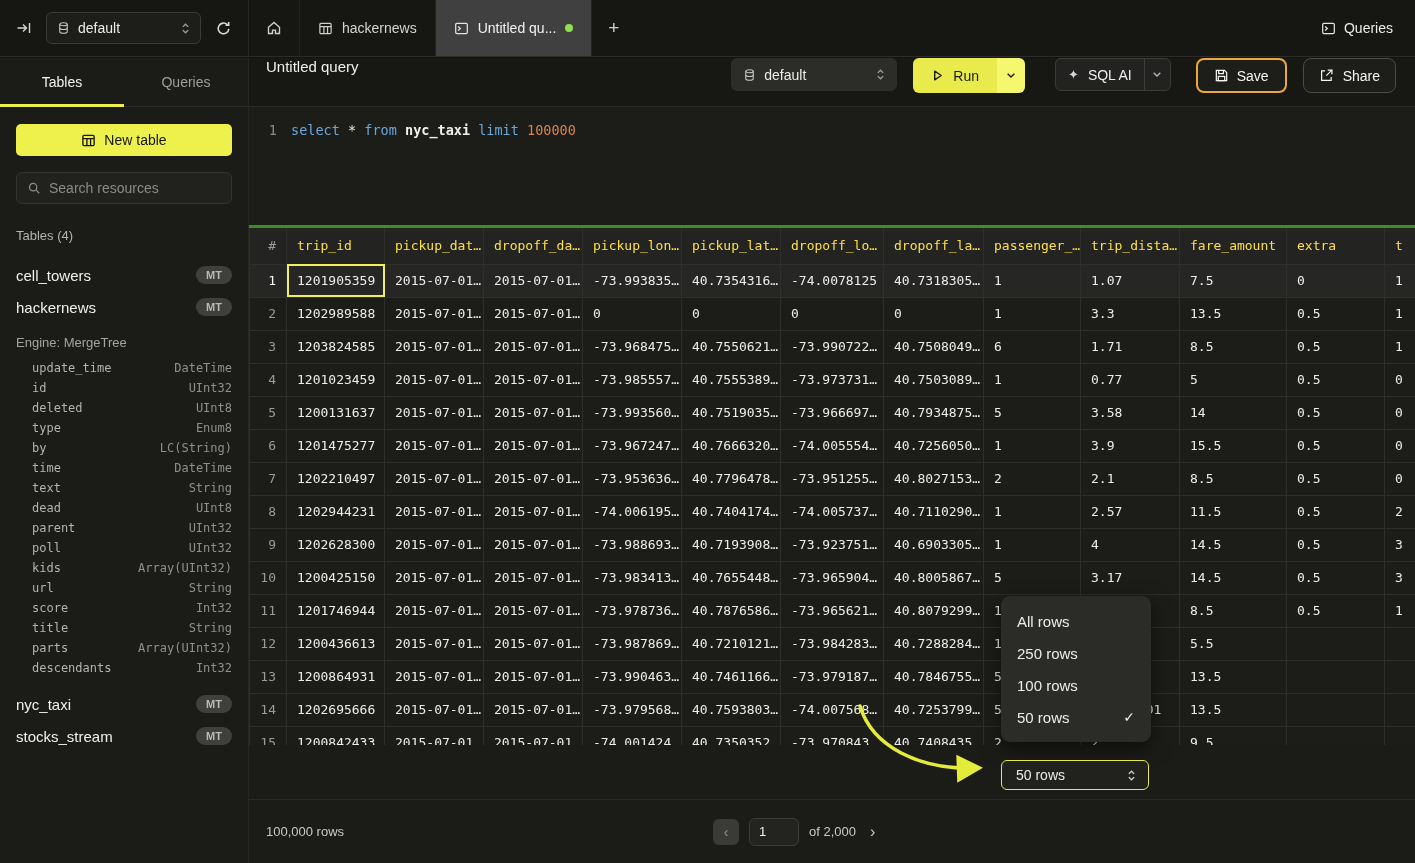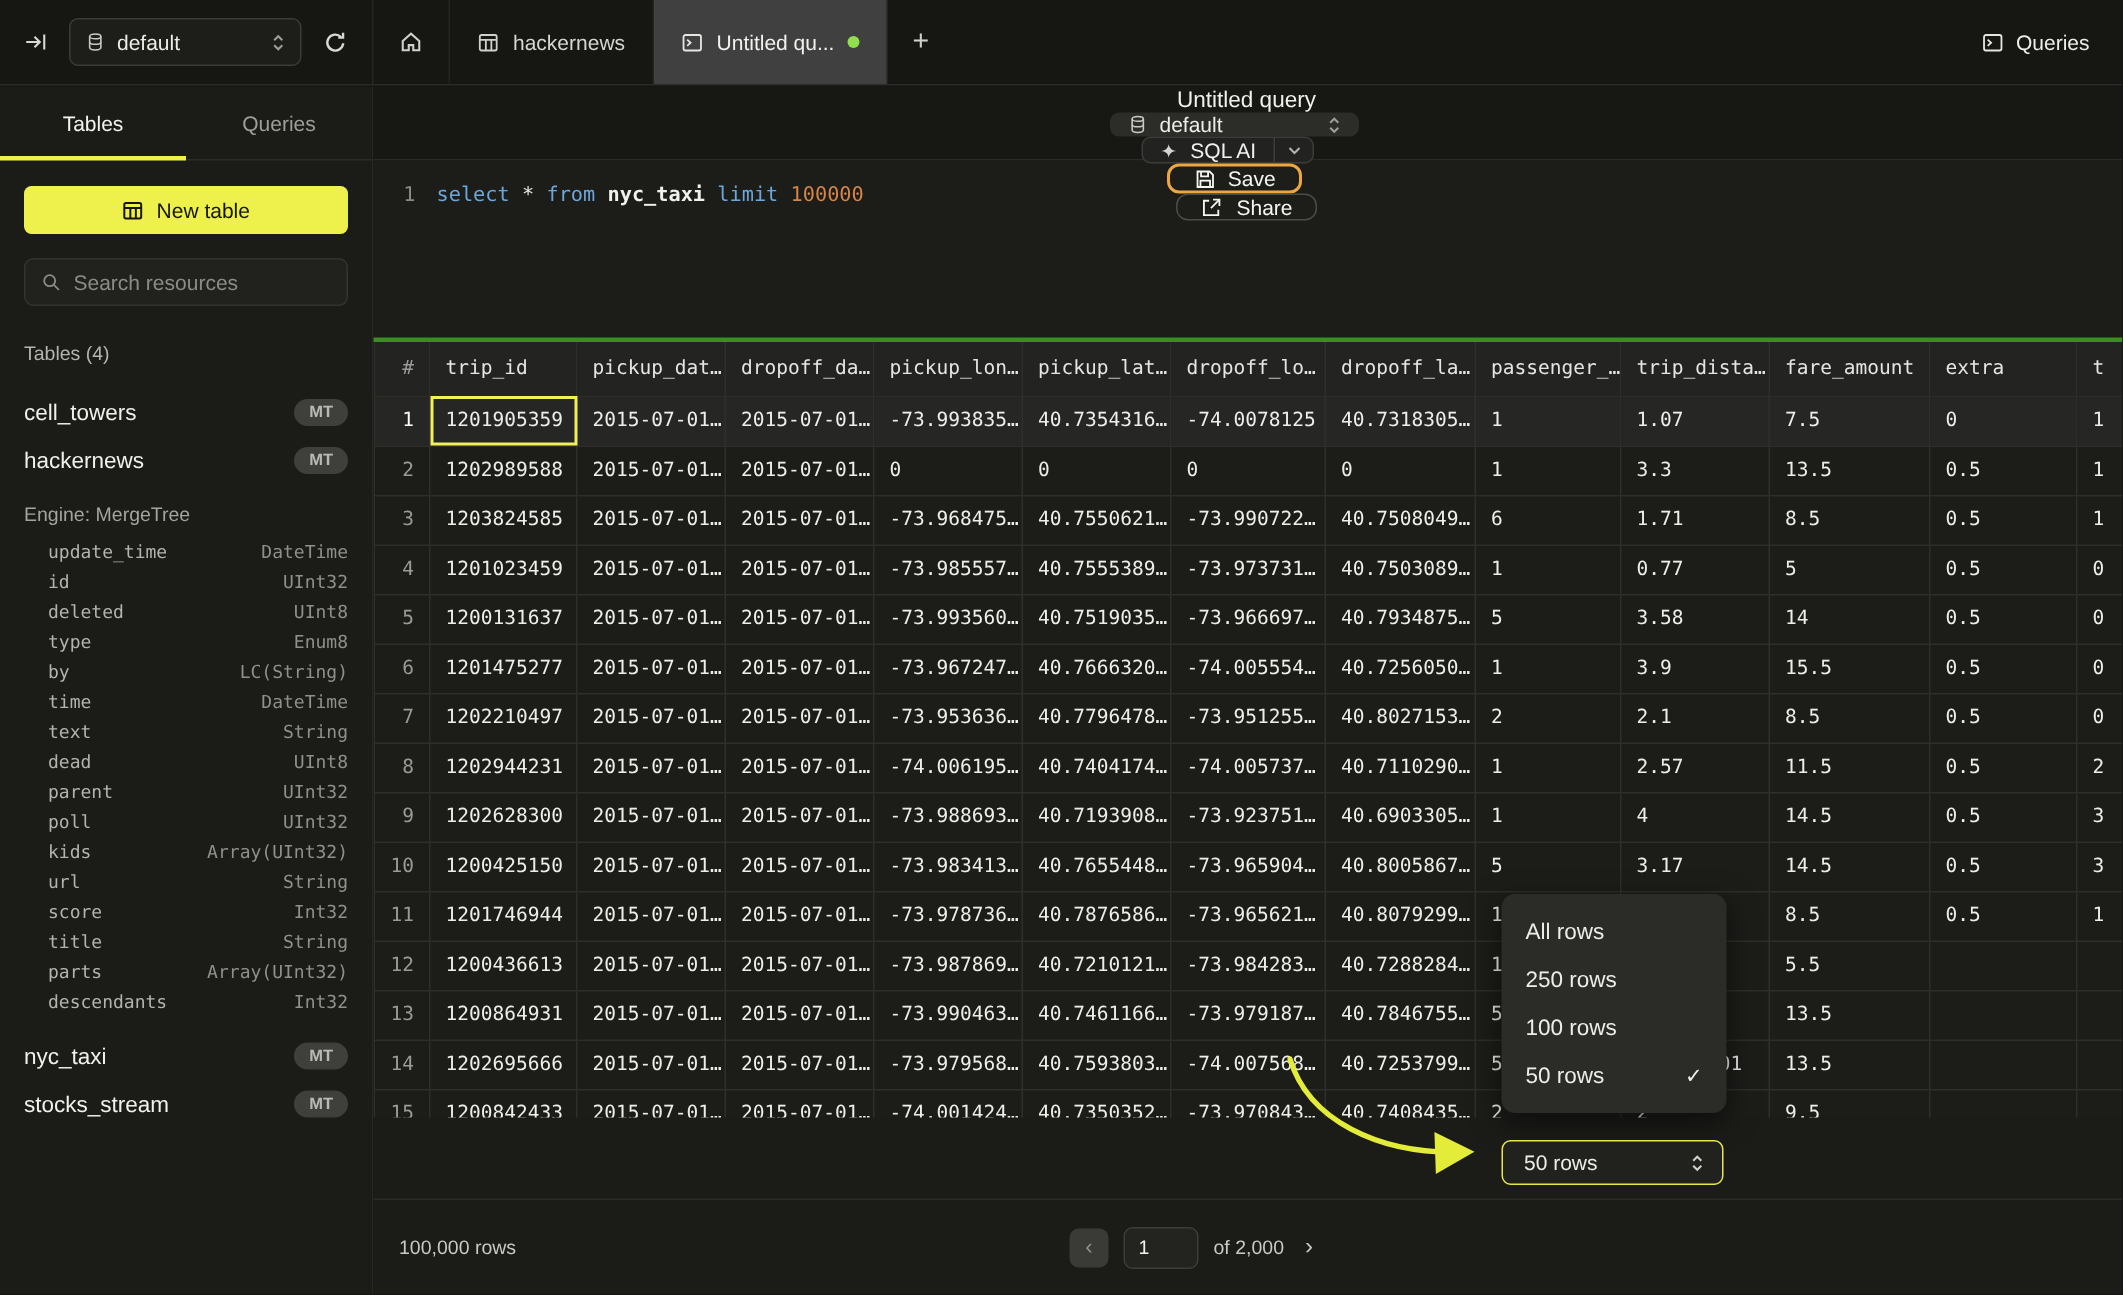--- a/index.html
+++ b/index.html
@@ -38,21 +38,21 @@
   .engine-line { margin:12px 16px 8px; font-size:13px; color:#a3a3a0; }
   .schema-cols { margin:4px 16px 6px 32px; }
   .schema-col { height:20px; display:flex; justify-content:space-between; align-items:center; font-family:"DejaVu Sans Mono", monospace; font-size:12px; }
   .schema-col .cn { color:#b3b3b0; }
   .schema-col .ct { color:#8f8f8c; }
 
   
   :root { --yellow:#eef04c; --green:#3e8c26; }
   .main { position:absolute; left:249px; top:58px; width:1166px; height:805px; background:#1b1b18; }
 
-  .query-toolbar { height:49px; border-bottom:1px solid #2b2b28; display:flex; align-items:center; padding:0 19px 0 17px; background:#171714;flex-direction:column; }
+  .query-toolbar { height:49px; border-bottom:1px solid #2b2b28; display:flex; padding:0 19px 0 17px; background:#171714; }
   .q-title { font-size:15px; color:#f0f0ed; flex:1; }
   .db-select { width:166px; height:33px; background:#2c2c29; border-radius:6px; display:flex; align-items:center; gap:8px; padding:0 12px; cursor:pointer; margin-right:16px; }
   .db-select .lbl { flex:1; }
   .run-btn { display:flex; height:35px; border-radius:6px; overflow:hidden; margin-right:30px; cursor:pointer; }
   .run-main { background:#e9eb4d; color:#1c1c10; display:flex; align-items:center; gap:9px; padding:0 18px; font-size:14px; font-weight:500; }
   .run-caret { background:#f5f76e; width:28px; display:flex; align-items:center; justify-content:center; color:#1c1c10; }
   .sqlai-btn { height:33px; border:1px solid #3c3c38; background:#222220; border-radius:6px; display:flex; align-items:center; margin-right:25px; cursor:pointer; }
   .sqlai-main { display:flex; align-items:center; gap:9px; padding:0 12px; font-size:14px; color:#f0f0ed; }
   .sqlai-caret { width:26px; align-self:stretch; display:flex; align-items:center; justify-content:center; color:#b5b5b2; border-left:1px solid #3c3c38; }
   .save-btn { height:35px; border:2px solid #eda73f; border-radius:8px; background:#1d1d1a; display:flex; align-items:center; gap:8px; padding:0 16px; font-size:14px; color:#f5f5f2; margin-right:16px; cursor:pointer; }
@@ -76,21 +76,21 @@
   .view-toggle { display:flex; height:34px; border:1px solid #3a3a36; border-radius:8px; overflow:hidden; }
   .view-seg { display:flex; align-items:center; justify-content:center; font-size:14px; color:#b5b5b2; padding:0 26px; cursor:pointer; }
   .view-seg.active { background:#34342f; color:#fafaf7; border-radius:7px; font-weight:500; }
   .more-btn { margin-left:8px; width:26px; text-align:center; color:#cfcfcc; font-size:16px; letter-spacing:1px; cursor:pointer; }
 
   .green-line { height:3px; background:var(--green); }
 
   .table-wrap { height:517px; overflow:hidden; }
   table.results { border-collapse:collapse; table-layout:fixed; font-family:"DejaVu Sans Mono", monospace; font-size:13px; }
   table.results th, table.results td { border:1px solid #2e2e2b; border-top:none; padding:0 10px; height:33px; white-space:nowrap; overflow:hidden; text-align:left; font-weight:normal; }
-  table.results th { height:36px; color:#e5e5e5; background:#232321; border-top:none; }
+  table.results th { height:36px; color:#fde047; background:#232321; border-top:none; }
   table.results td { color:#ededea; background:#1c1c19; cursor:cell; }
   table.results th:first-child, table.results td:first-child { text-align:right; color:#9a9a97; }
   tr.row-active td { background:#262624; }
   tr.row-active td:first-child { color:#fafaf7; }
   td.cell-selected { outline:2px solid #f1ef5a; outline-offset:-2px; }
 
   .footer-bar { position:absolute; left:0; bottom:0; width:1166px; height:64px; border-top:1px solid #2b2b28; background:#1b1b18; display:flex; align-items:center; padding:0 17px; }
   .total-rows { font-size:13px; color:#c9c9c6; }
   .pager { position:absolute; left:464px; display:flex; align-items:center; gap:10px; }
   .pg-prev { width:26px; height:26px; border-radius:6px; background:#3a3a37; color:#8f8f8c; display:flex; align-items:center; justify-content:center; font-size:15px; cursor:pointer; }

